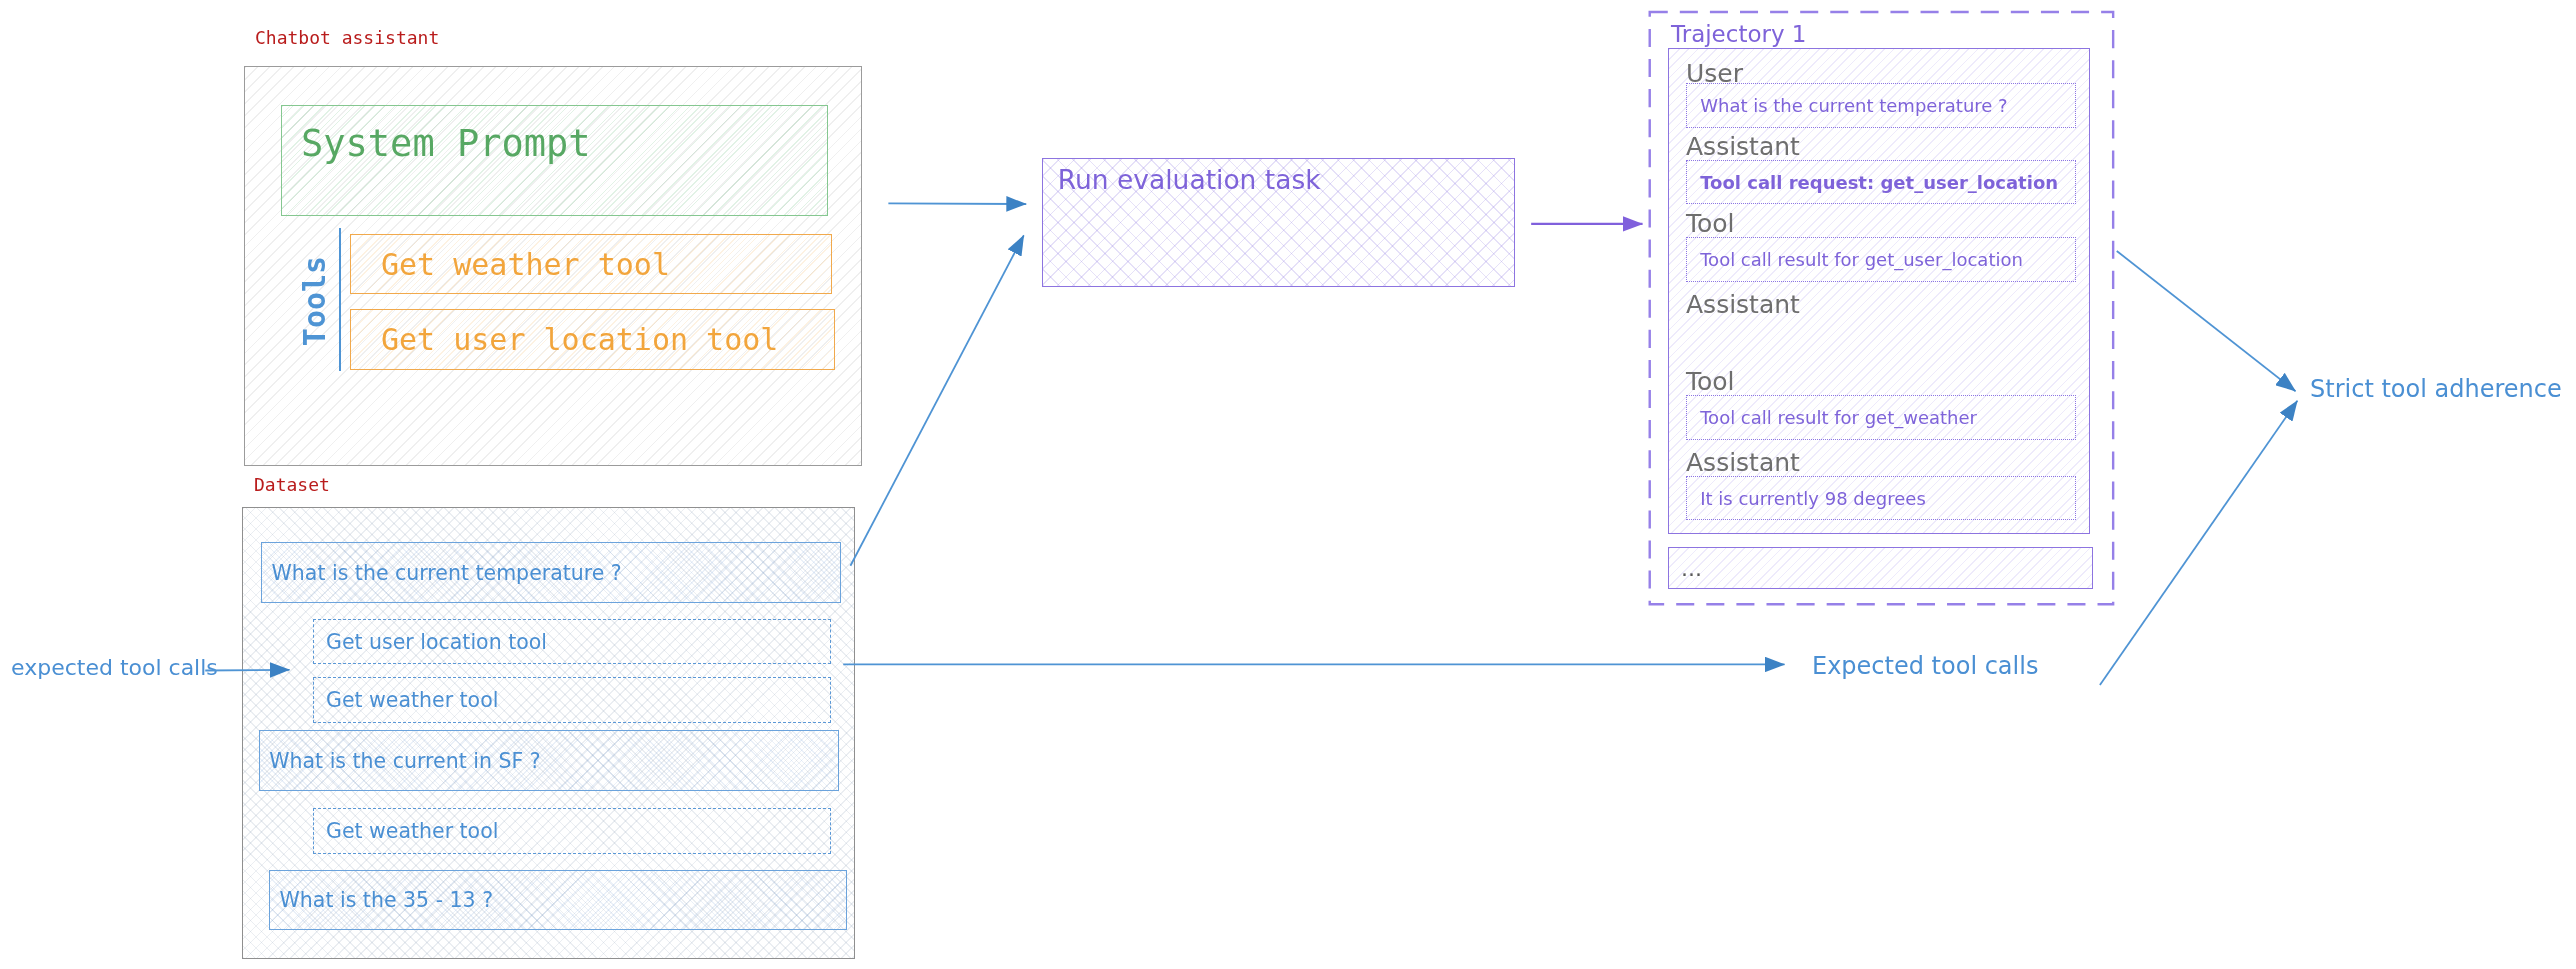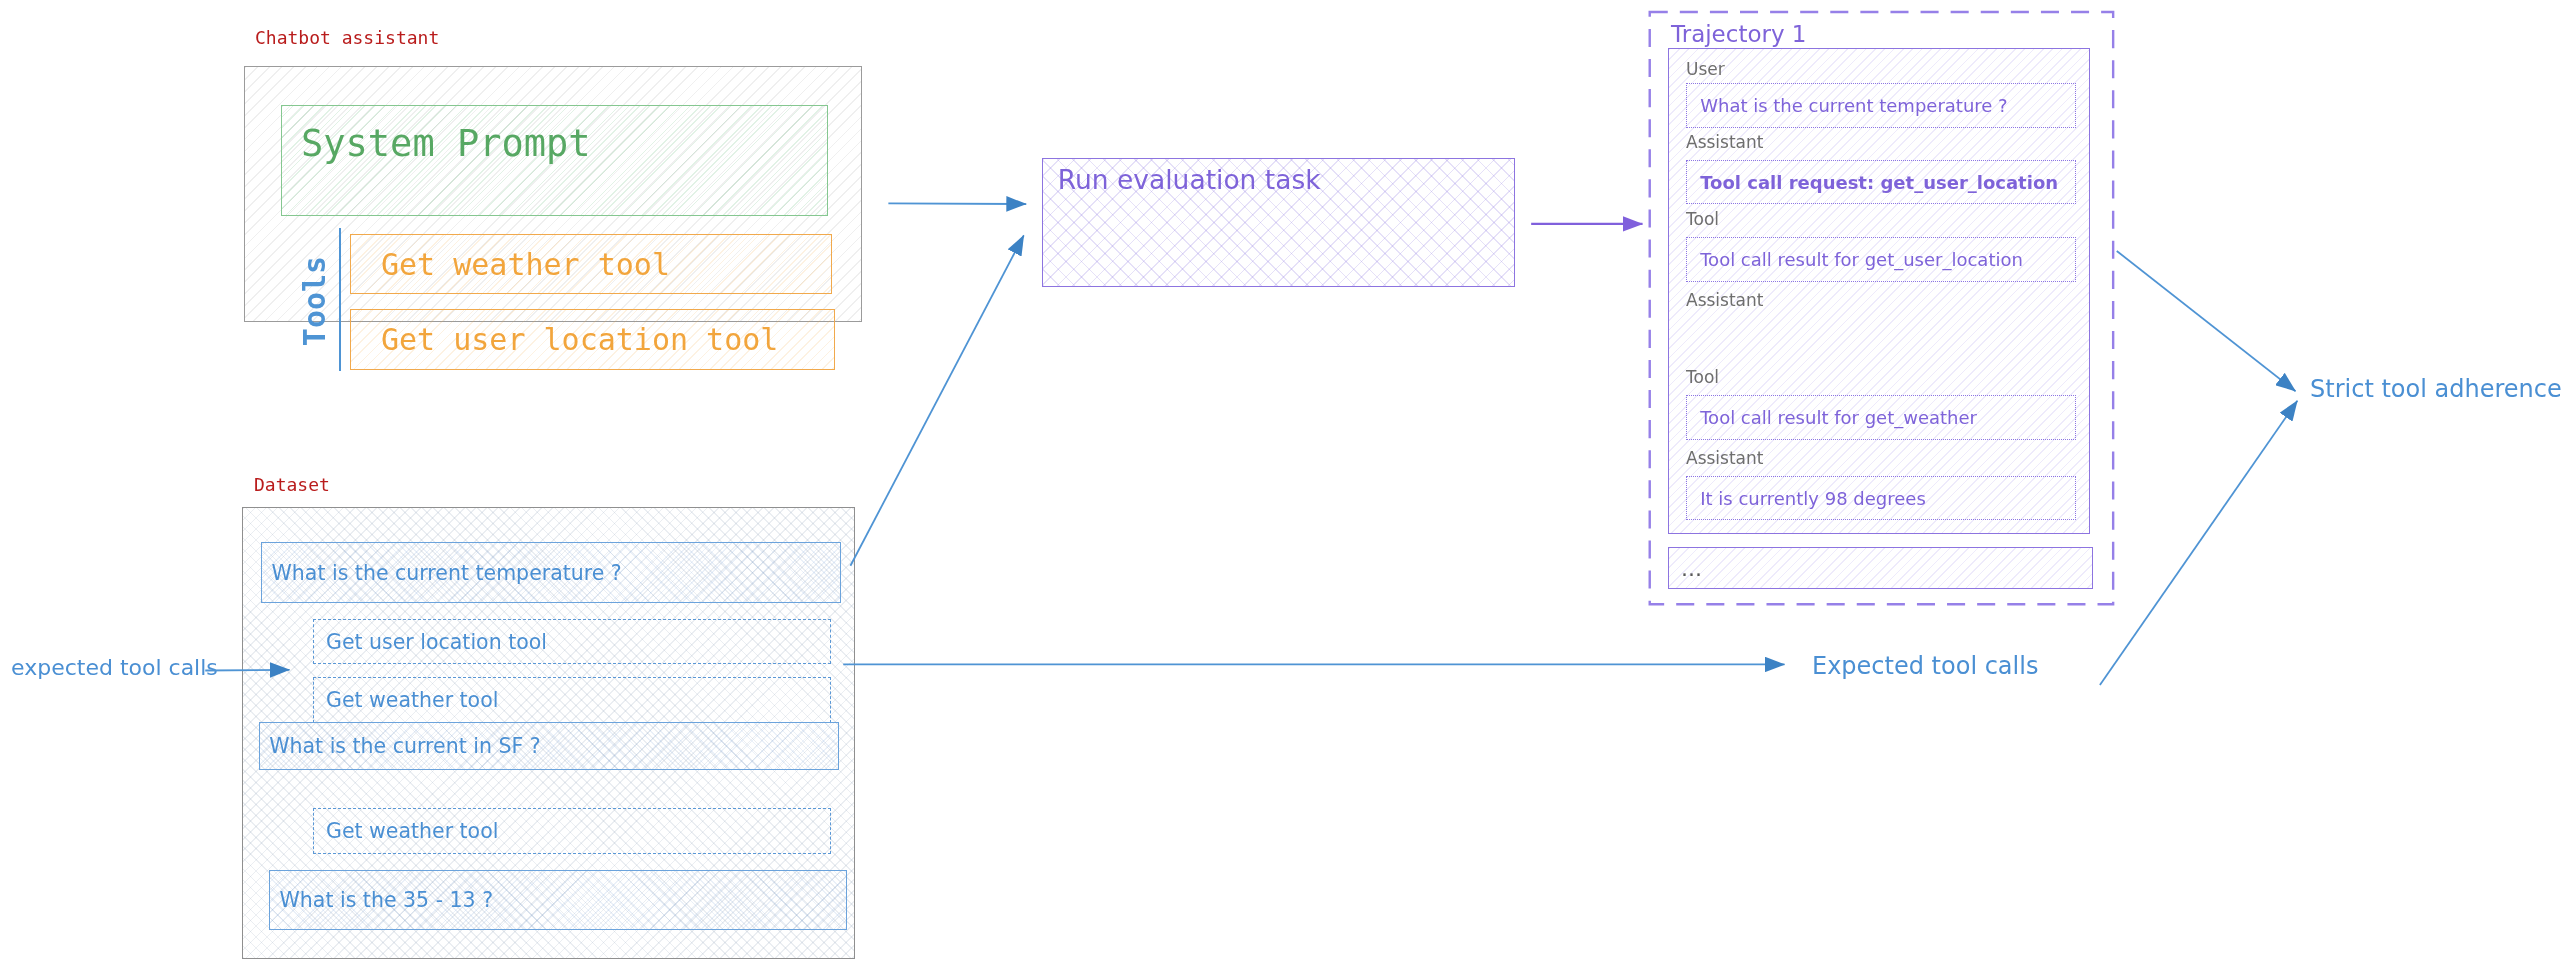--- a/index.html
+++ b/index.html
@@ -19,41 +19,41 @@
      repeating-linear-gradient(45deg,rgba(130,150,175,0.16) 0px,rgba(130,150,175,0.16) 1.2px,transparent 1.2px,transparent 7.8px),
      repeating-linear-gradient(135deg,rgba(130,150,175,0.16) 0px,rgba(130,150,175,0.16) 1.2px,transparent 1.2px,transparent 7.8px);}
   .crosshatch-blue{background-image:
      repeating-linear-gradient(45deg,rgba(100,145,205,0.13) 0px,rgba(100,145,205,0.13) 1.2px,transparent 1.2px,transparent 7.2px),
      repeating-linear-gradient(135deg,rgba(100,145,205,0.13) 0px,rgba(100,145,205,0.13) 1.2px,transparent 1.2px,transparent 7.2px);}
   .crosshatch-purple{background-image:
      repeating-linear-gradient(45deg,rgba(140,118,224,0.22) 0px,rgba(140,118,224,0.22) 1.2px,transparent 1.2px,transparent 11px),
      repeating-linear-gradient(135deg,rgba(140,118,224,0.22) 0px,rgba(140,118,224,0.22) 1.2px,transparent 1.2px,transparent 11px); padding-left: 10px;}
 
   
-  .chatbot-box{left:244px;top:66px;width:618px;height:256px;border:1.8px solid #9b9b9b;background-color:#fff;}
+  .chatbot-box{left:244px;top:66px;width:618px;height:400px;border:1.8px solid #9b9b9b;background-color:#fff;}
   .system-prompt-box{left:36px;top:38px;width:547px;height:111px;border:1.8px solid #85c790;}
   .system-prompt-text{color:#57a863;font-size:37px;padding:15.7px 0 0 19px;display:block;}
   .tools-line{left:94px;top:161px;width:2.4px;height:143px;background:#4e94d4;}
   .tools-label{left:21px;top:217px;width:96px;height:34px;display:flex;align-items:center;justify-content:center;
                transform:rotate(-90deg);color:#4e94d4;font-size:30px;font-weight:600;}
   .tool-box{border:1.8px solid #f1a94c;display:flex;align-items:center;color:#f2a53c;font-size:30px;}
   .tool-box span{padding-left:30px;}
 
   .dataset-box{left:242px;top:507px;width:613px;height:452px;border:1.8px solid #8f8f8f;background-color:#fff;}
   .question-box{border:1.8px solid #6ba3dc;display:flex;align-items:center;color:#4a8fd3;font-size:20.5px;}
   .question-box span{padding-left:9.6px;}
   .expected-box{border:1.8px dashed #5b98d6;display:flex;align-items:center;color:#4a8fd3;font-size:20.5px;background:transparent;}
   .expected-box span{padding-left:12px;}
 
   .run-eval-box{left:1042px;top:158px;width:473px;height:129px;border:1.8px solid #8d74e0;background-color:#fff;}
   .run-eval-text{color:#7e63d9;font-size:26.5px;padding:4.8px 0 0 4.8px;display:block;}
 
   .trajectory-label{left:1671px;top:20.5px;color:#7e63d9;font-size:23px;}
   .trajectory-inner{left:1668px;top:48px;width:422px;height:486px;border:1.8px solid #8d74e0;background-color:#fff;}
-  .role-label{left:17px;color:#6e6e6e;font-size:17px;}
+  .role-label{left:17px;color:#6e6e6e;font-size:25px;}
   .msg-box{left:17px;width:390px;border:1.8px dotted #8d76e3;display:flex;align-items:center;color:#7e63d9;font-size:18px;}
   .msg-box span{padding-left:13.2px;}
   .more-box{left:1668px;top:547px;width:425px;height:42px;border:1.8px solid #8d74e0;display:flex;align-items:center;
             color:#5a5a5a;font-size:22px;background-color:#fff;}
   .more-box span{padding-left:12px;}
 
   .small-label{font-size:18px;}
   .blue-note{color:#4a8fd3;}
   .connectors{position:absolute;left:0;top:0;z-index:50;pointer-events:none;}
 </style>
@@ -83,21 +83,21 @@
   <div class="abs dataset-box crosshatch-gray">
     <div class="abs question-box crosshatch-blue" style="left:18px;top:34px;width:580px;height:61px;">
       <span>What is the current temperature ?</span>
     </div>
     <div class="abs expected-box" style="left:70px;top:111px;width:518px;height:45px;">
       <span>Get user location tool</span>
     </div>
     <div class="abs expected-box" style="left:70px;top:169px;width:518px;height:46px;">
       <span>Get weather tool</span>
     </div>
-    <div class="abs question-box crosshatch-blue" style="left:15.7px;top:214px;width:580px;height:48px;">
+    <div class="abs question-box crosshatch-blue" style="left:15.7px;top:222px;width:580px;height:61px;">
       <span>What is the current in SF ?</span>
     </div>
     <div class="abs expected-box" style="left:70px;top:300px;width:518px;height:46px;">
       <span>Get weather tool</span>
     </div>
     <div class="abs question-box crosshatch-blue" style="left:26px;top:362px;width:578px;height:60px;">
       <span>What is the 35 - 13 ?</span>
     </div>
   </div>
 

